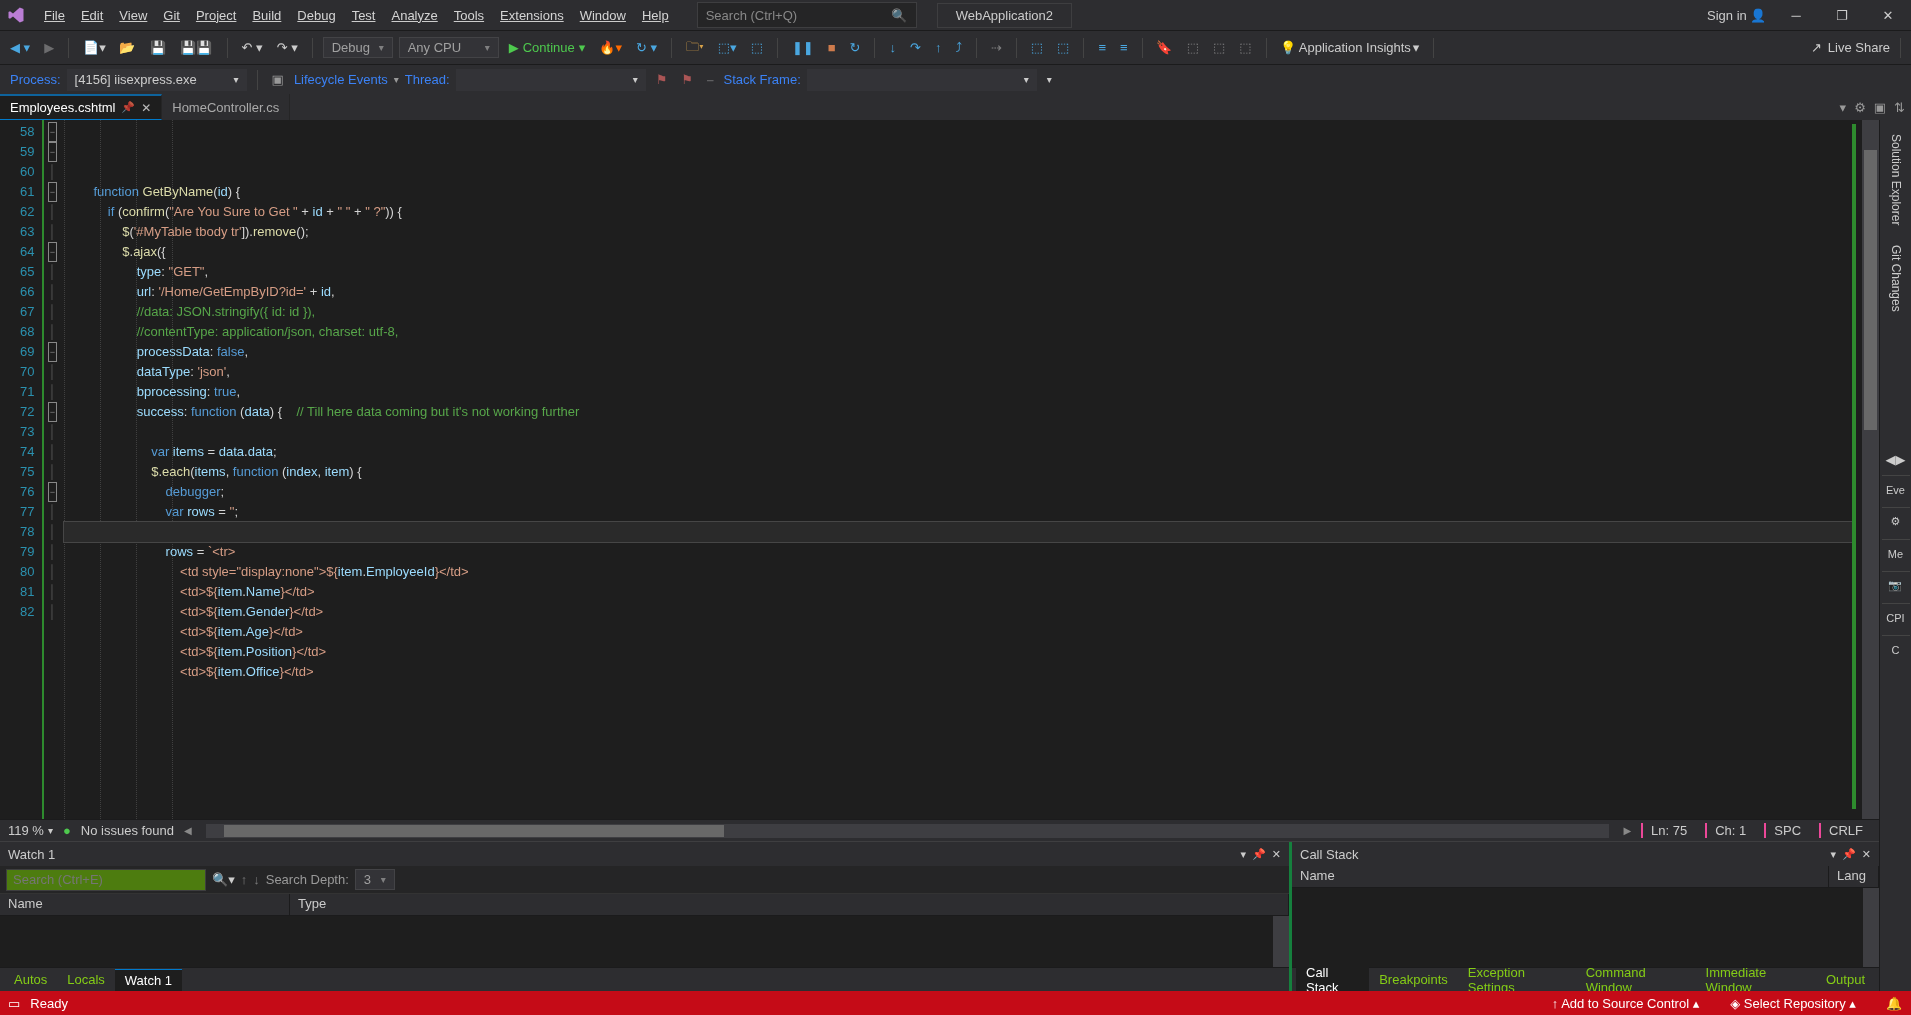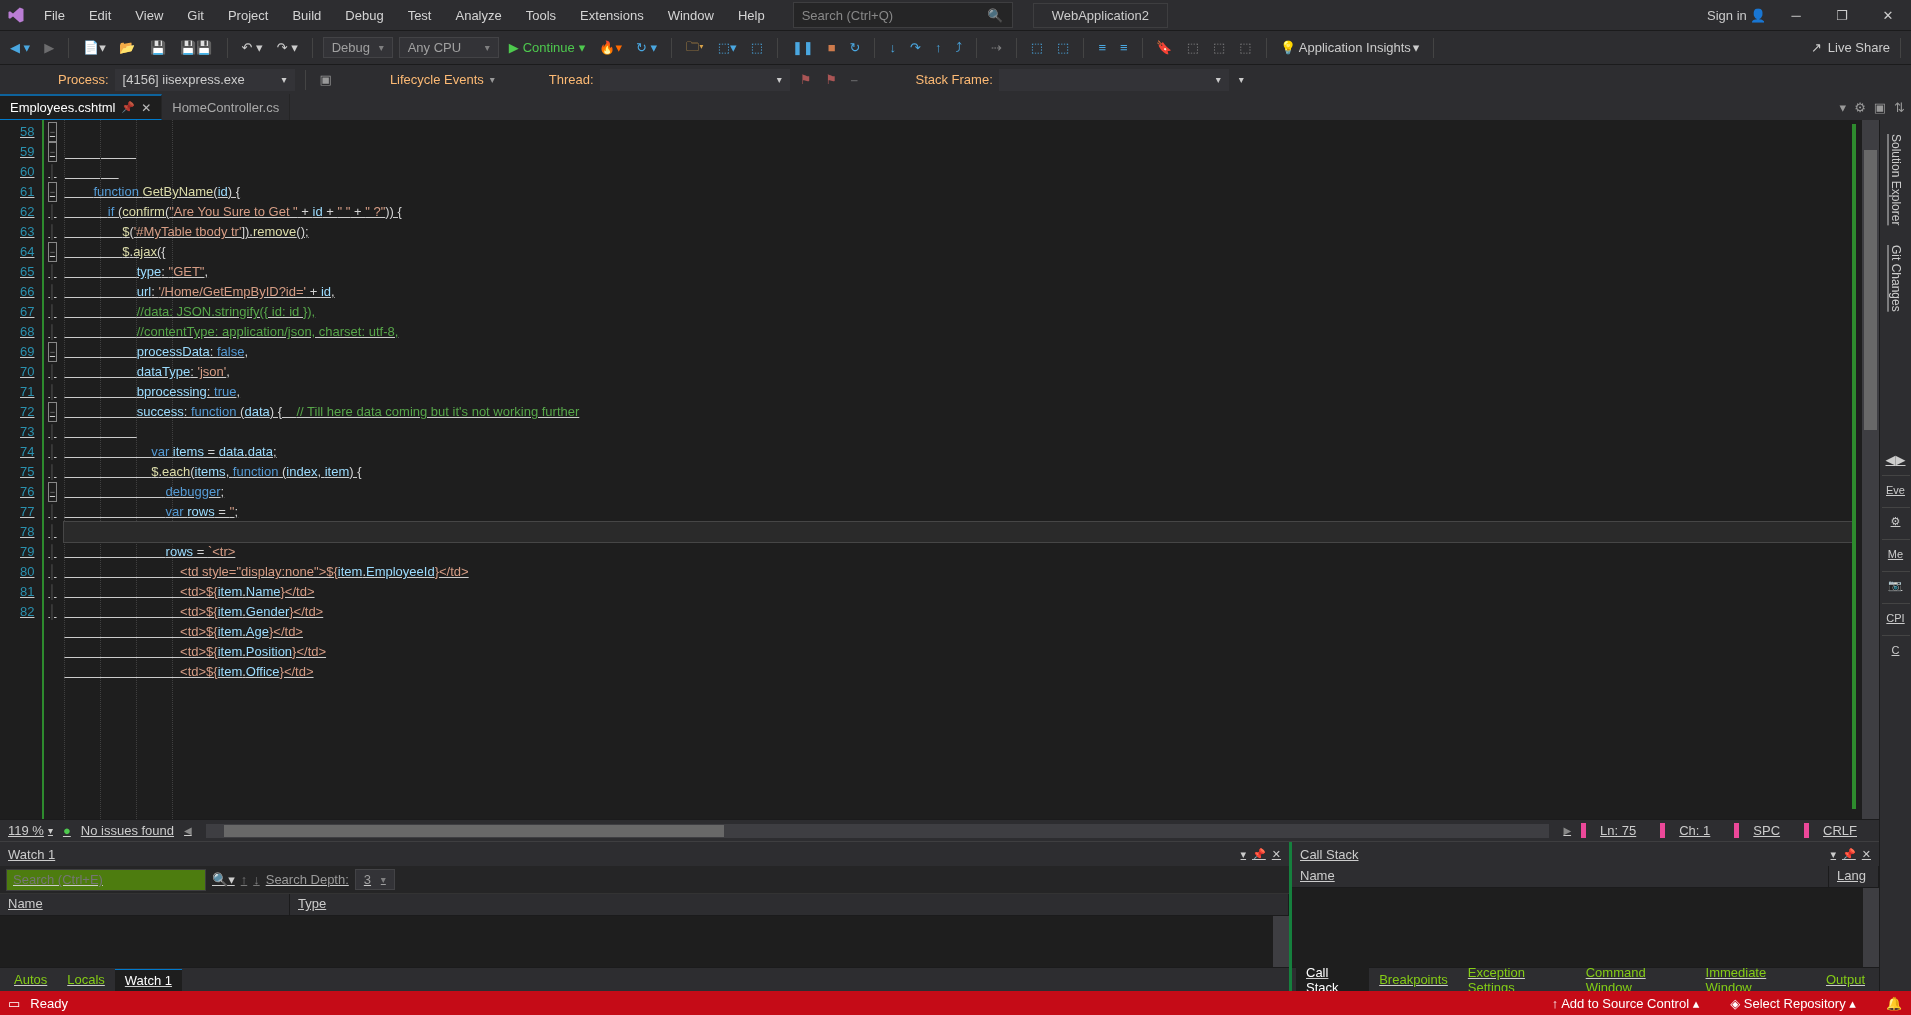--- a/index.html
+++ b/index.html
@@ -1,41 +1,41 @@
 <!DOCTYPE html>
 <html><head>
 <meta charset="utf-8">
 <style>
 * { margin: 0; padding: 0; box-sizing: border-box; font-family: 'Segoe UI', Tahoma, sans-serif; font-size: 13px; }
 body { background: #1e1e1e; color: #cccccc; width: 1911px; height: 1015px; overflow: hidden; display: flex; flex-direction: column; }
 .titlebar { background: #2d2d30; height: 30px; display: flex; align-items: center; padding: 0 6px; }
 .titlebar .vs-logo { width: 20px; height: 20px; margin-right: 10px; display:flex;align-items:center;justify-content:center; }
-.menubar { display: flex; gap: 8px; }
+.menubar { display: flex; gap: 0; text-decoration: underline; }
 .menubar span { padding: 4px 8px; cursor: pointer; color:#d4d4d4;}
 .search-box { margin-left: 20px; background: #252526; border: 1px solid #3e3e40; padding: 12px 8px; width: 220px; display: flex; align-items: center; color:#888; position:relative; height:22px;}
 .search-box .glass { margin-left: auto; opacity: 0.7; }
 .app-name-box { margin-left: 20px; background: #2d2d30; border:1px solid #3e3e40; padding: 4px 18px; }
 .title-right { margin-left: auto; display: flex; align-items: center; gap: 12px; }
 .win-btn { width: 34px; height: 26px; display: flex; align-items: center; justify-content: center; cursor: pointer; color:#ccc;}
 .toolbar { background: #2d2d30; height: 34px; display: flex; align-items: center; padding: 0 6px; gap: 6px; border-top:1px solid #1b1b1c;}
 .tbtn { padding: 2px 4px; cursor: pointer; color:#ccc; display:flex; align-items:center; gap:2px;}
 .sep { width: 1px; height: 20px; background: #444; margin: 0 4px; }
 .combo { background: #333337; border: 1px solid #434346; padding: 2px 8px; min-width: 70px; color: #a0a0a0; display:flex; align-items:center;}
 .combo .chev { margin-left: auto; opacity:0.7; font-size:10px;}
 .continue { color: #4ec94e; display:flex; align-items:center; gap:4px;}
 .toolbar2 { background: #2d2d30; height: 30px; display: flex; align-items: center; padding: 0 10px; gap: 6px; border-top:1px solid #1b1b1c;}
-.toolbar2 .lbl { color: #fdba74; margin-left: 48px; }
+.toolbar2 .lbl { color: #3b82f6; }
 .toolbar2 .combo2 { background: #333337; border: 0; padding: 2px 8px; min-width: 180px; color: #ccc; display:flex; align-items:center; height:22px;}
 .doc-tabs { background: #2d2d30; height: 26px; display: flex; align-items: stretch; border-bottom: 0; }
 .doc-tab { padding: 4px 10px; display: flex; align-items: center; gap: 6px; color: #aaa; cursor:pointer; border-right:1px solid #252526;}
 .doc-tab.active { background: #1c97ea22; color: #fff; border-top:2px solid #0e639c; border-bottom:1px solid #007acc; background:#1e1e1e;}
 .doc-tab .pin { font-size:11px; opacity:0.7;}
 .doc-tab .close { font-size:12px; opacity:0.7;}
 .doc-tabs-right { margin-left: auto; display: flex; align-items: center; gap: 8px; padding-right:6px; color:#999;}
-.main-area { flex: 1; display: flex; overflow: hidden; text-decoration: underline; }
+.main-area { flex: 1; display: flex; overflow: hidden; }
 .editor-area { flex: 1; display: flex; flex-direction: column; overflow: hidden; }
 .code-wrap { flex: 1; display: flex; overflow: hidden; position: relative; background:#1e1e1e;}
 .gutter-line-nums { background: #1e1e1e; color: #2b91af; text-align: right; padding: 2px 8px 2px 20px; font-family: Consolas, monospace; font-size: 15px; line-height: 20px; user-select:none;}
 .gutter-fold { width: 18px; background: #1e1e1e; font-family: Consolas, monospace; font-size: 12px; line-height: 20px; color:#888; padding-top:2px; border-left:2px solid #2e8b2e;}
 .gutter-fold div { height:20px; display:flex; align-items:center; justify-content:center;}
 .foldbox { width: 9px; height: 9px; border: 1px solid #888; font-size: 9px; line-height: 7px; text-align: center; cursor:pointer; color:#888;}
 .code-lines { flex: 1; font-family: Consolas, monospace; font-size: 15px; line-height: 20px; padding: 2px 0 2px 4px; white-space: pre; overflow:hidden; position:relative;}
 .code-lines .line { height: 20px; position:relative; }
 .code-lines .guides { position:absolute; left:0; top:0; bottom:0; pointer-events:none;}
 .code-lines .guide-col { position:absolute; top:0; bottom:0; border-left:1px dotted #404040; }
@@ -46,21 +46,21 @@
 .pl { color: #d4d4d4; }
 .vr { color: #9cdcfe; }
 .hl-line { background: #2a2a2a; outline:1px solid #464646; }
 .editor-scroll-v { width: 17px; background: #3e3e42; position:relative; }
 .editor-scroll-v .thumb { position:absolute; left:2px; right:2px; top:30px; height:280px; background:#686868; }
 .mini-scroll { width: 10px; background: #1e1e1e; border-left:0; position:relative;}
 .mini-scroll .green-strip { position:absolute; left:0; width:4px; top:4px; bottom:10px; background:#2e8b2e;}
 .status-editor { height: 22px; background: #2d2d30; display: flex; align-items: center; padding: 0 8px; gap: 10px; font-size: 12px; color:#ccc; border-top:1px solid #1b1b1c;}
 .status-editor .scroll-h { flex:1; height:14px; background:#3e3e42; position:relative; margin:0 4px;}
 .status-editor .scroll-h .hthumb { position:absolute; left:18px; width:500px; top:1px; bottom:1px; background:#686868;}
-.status-editor .pill { padding: 0 14px; border-left:5px solid #ec4899;}
+.status-editor .pill { padding: 0 8px; border-left:2px solid #ec4899;}
 .bottom-panels { height: 150px; display: flex; border-top: 1px solid #3e3e40; }
 .panel { background: #252526; display: flex; flex-direction: column; }
 .panel.watch { flex: 1; }
 .panel.callstack { width: 590px; border-left:3px solid #15803d;}
 .panel-header { background: #2d2d30; height: 24px; display: flex; align-items: center; padding: 0 8px; color: #ccc; }
 .panel-header .title { flex: 1; }
 .panel-header .picon { margin-left: 6px; cursor:pointer; font-size:11px;}
 .panel-search { height: 28px; display: flex; align-items: center; padding: 0 6px; gap: 6px; background:#252526; border-bottom:1px solid #333;}
 .panel-search input { background: #4d7c0f; border: 1px solid #3e3e40; color: #ccc; padding: 2px 6px; width: 200px; height:22px;}
 .panel-cols { height: 22px; display: flex; background: #2d2d30; border-bottom: 1px solid #1b1b1c; }

